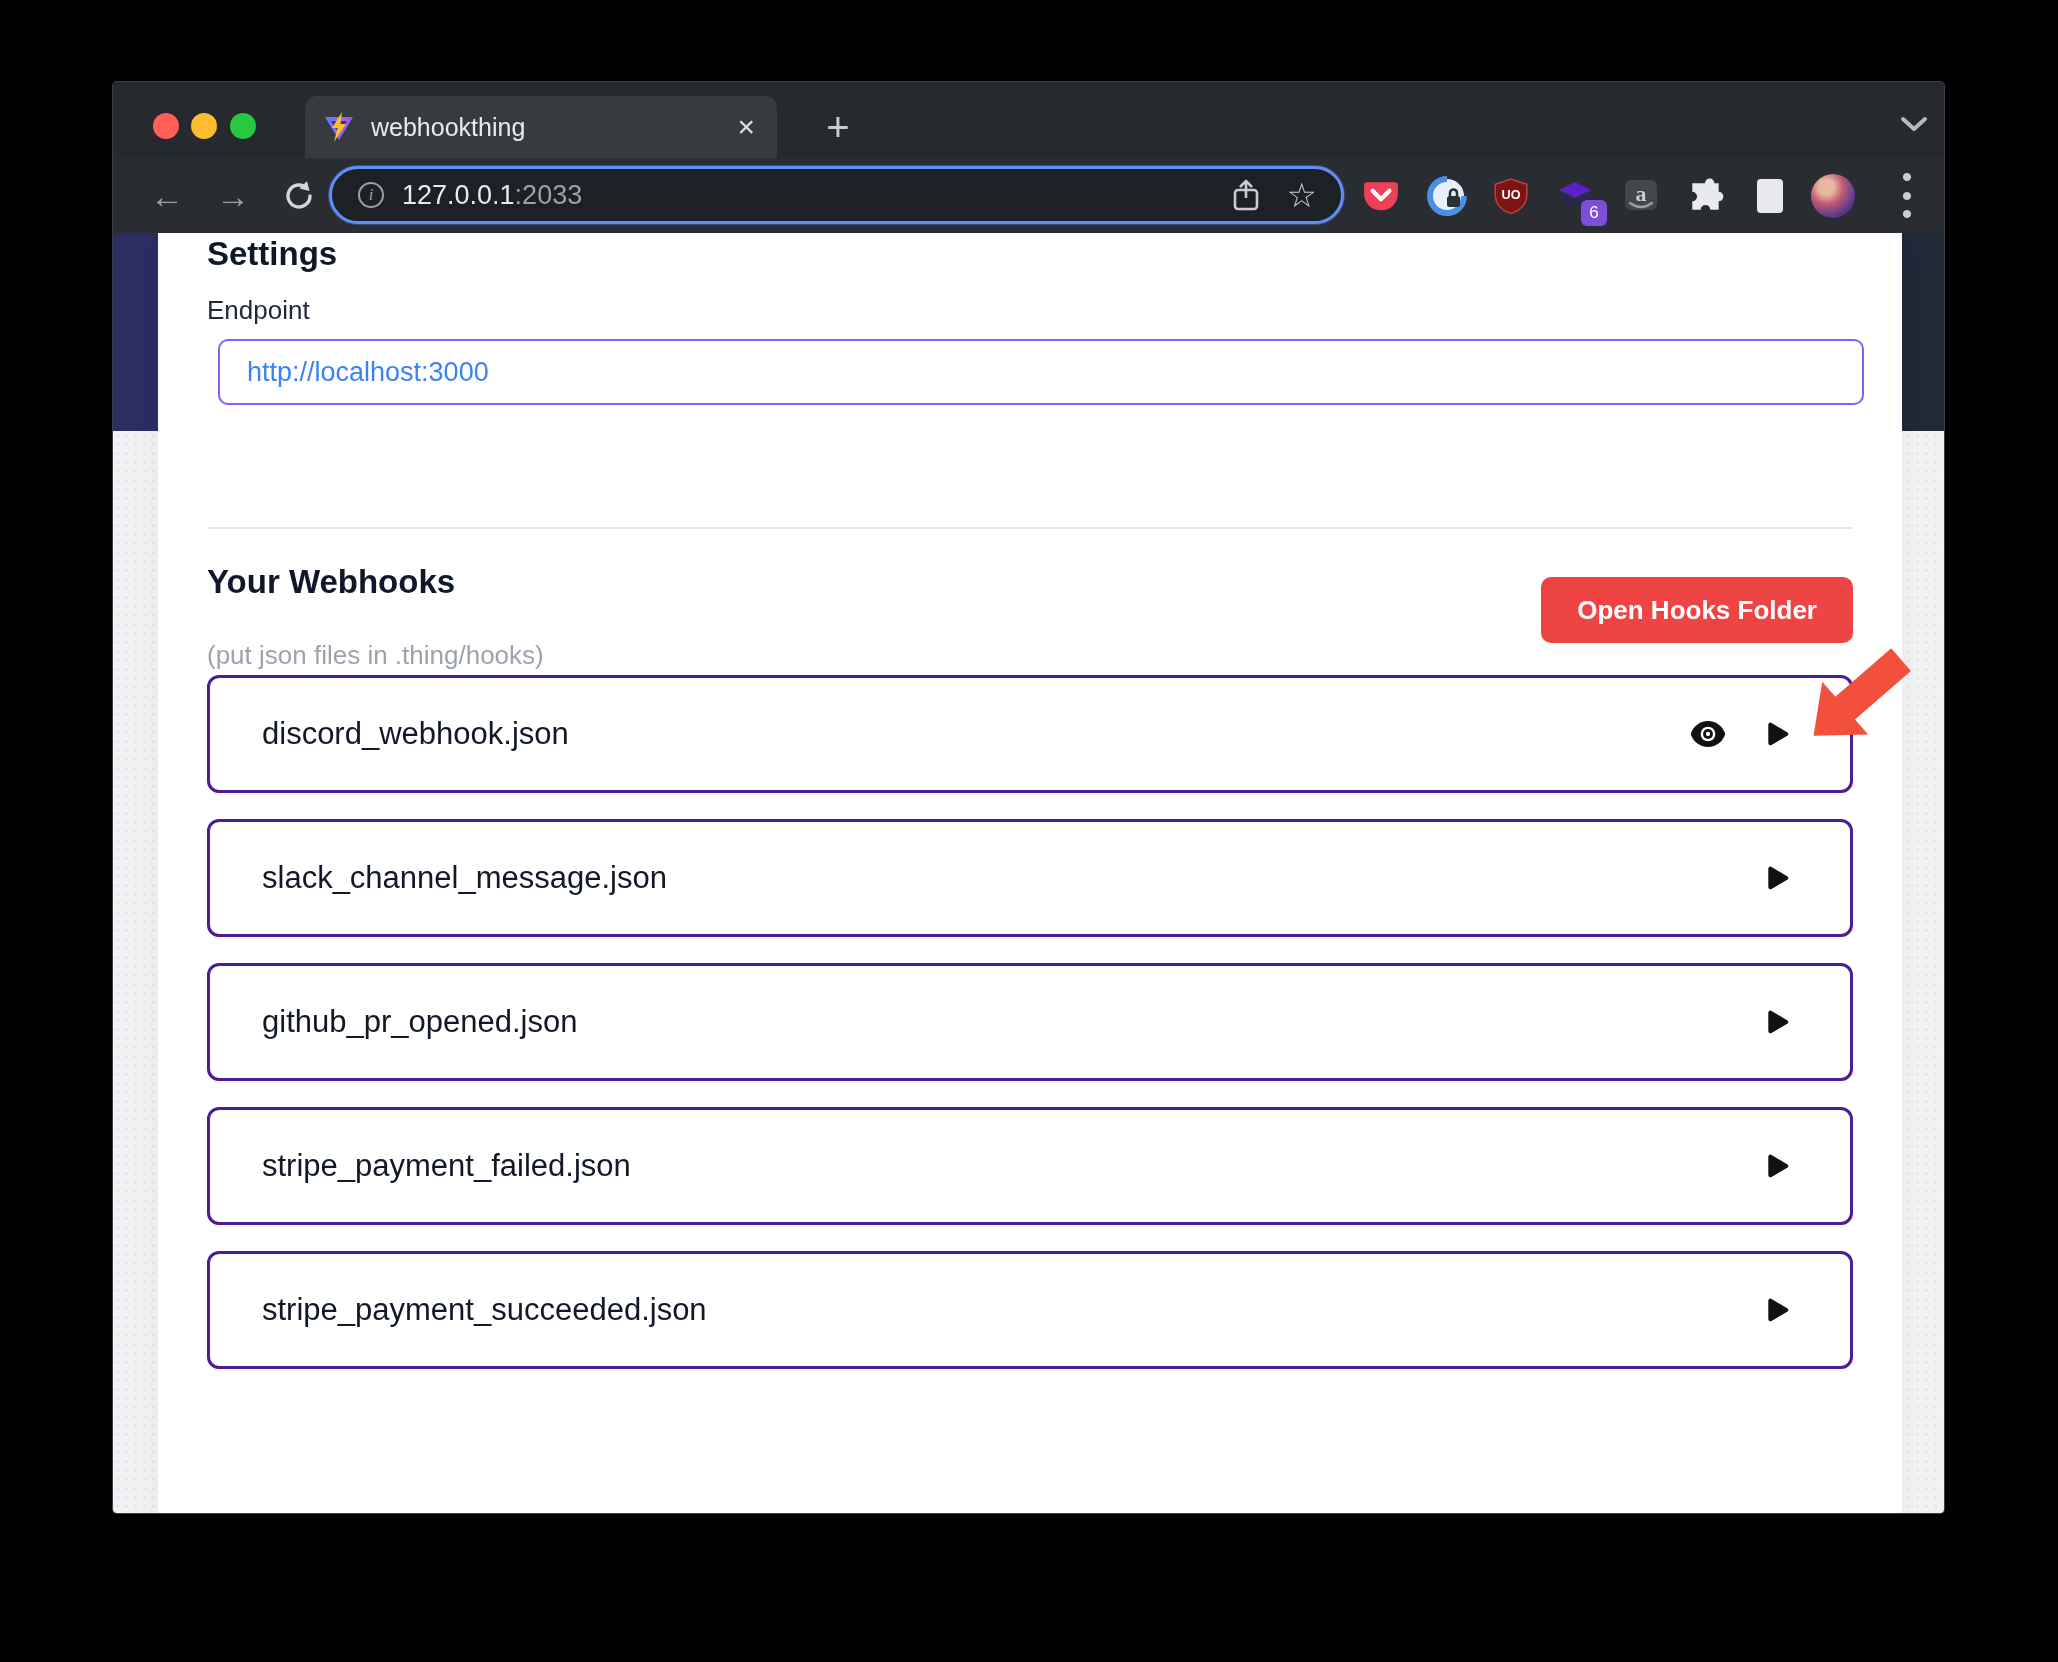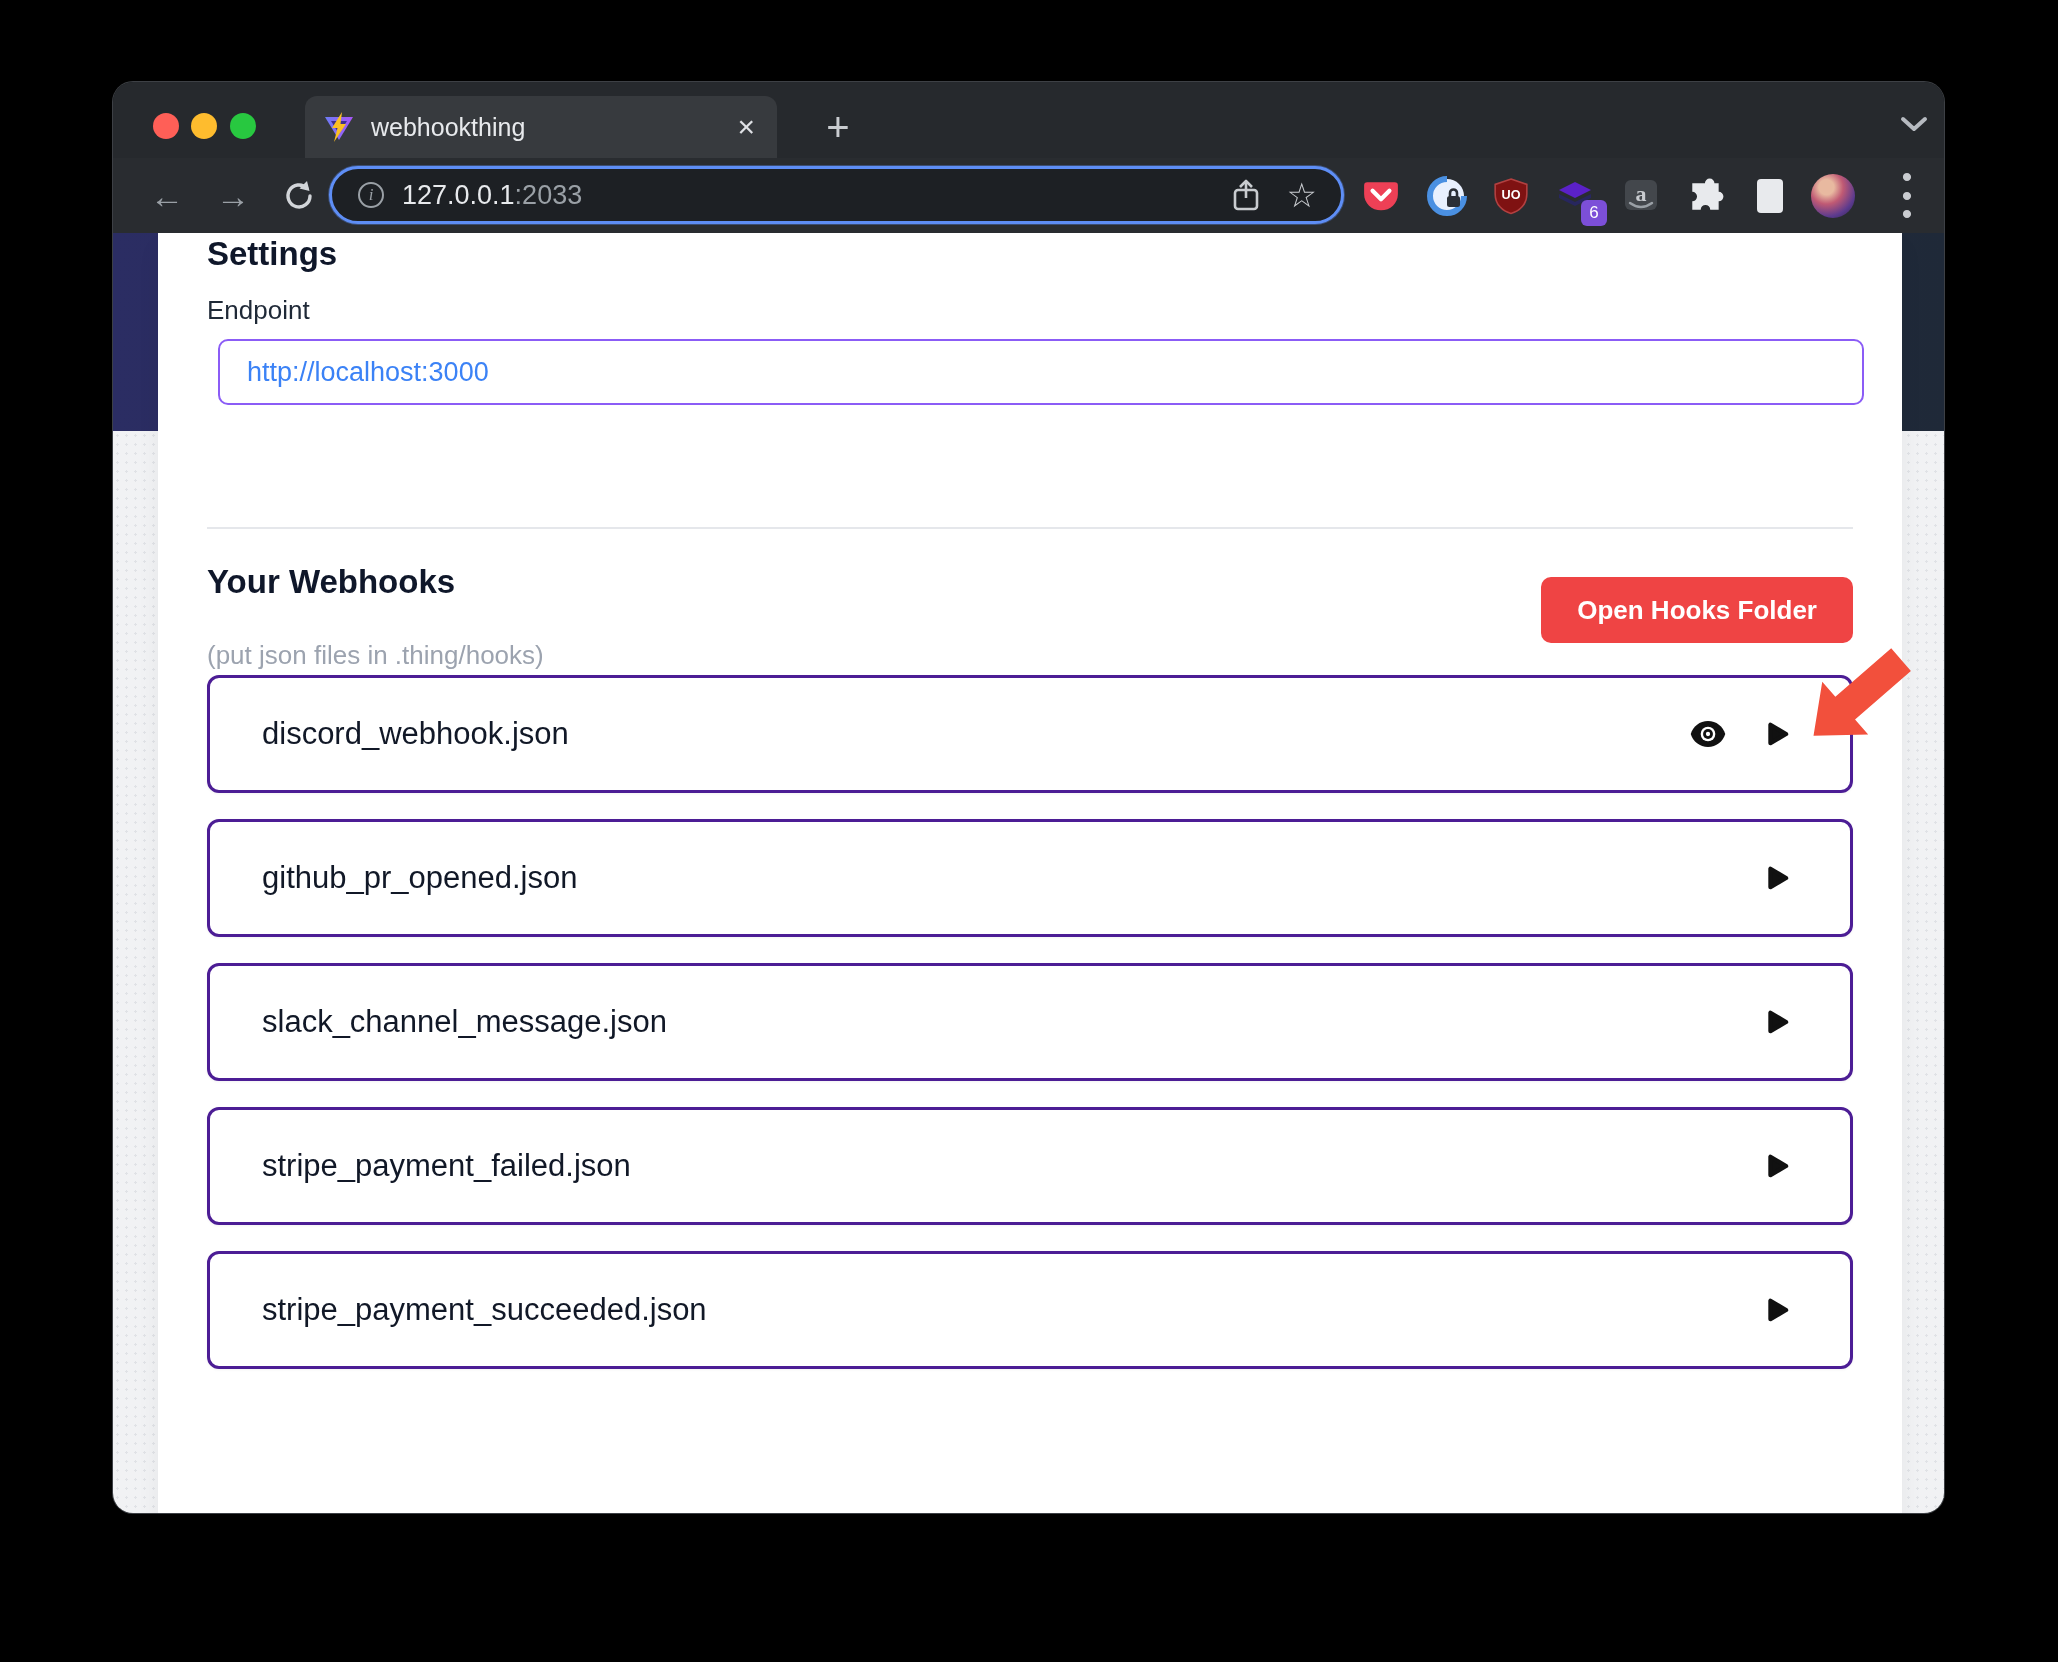--- a/index.html
+++ b/index.html
@@ -1,19 +1,19 @@
 <!DOCTYPE html>
 <html><head>
 <meta charset="utf-8">
 <style>
   * { margin:0; padding:0; box-sizing:border-box; }
   html,body { width:2058px; height:1662px; background:#000; font-family:"Liberation Sans", sans-serif; }
 
   .window { position:absolute; left:113px; top:82px; width:1831px; height:1431px;
-            border-radius:20px; overflow:hidden; background:#16181a; box-shadow:0 0 0 1px #3d4045; }
+            border-radius:4px; overflow:hidden; background:#16181a; box-shadow:0 0 0 1px #3d4045; }
 
   
   .tabbar { position:relative; height:76px; background:#26292d; }
   .traffic { position:absolute; top:31px; width:26px; height:26px; border-radius:50%; }
   .t-red { left:40px; background:#ff5f57; }
   .t-yellow { left:78px; background:#febc2e; }
   .t-green { left:117px; background:#28c840; }
   .tab { position:absolute; left:192px; top:14px; width:472px; height:62px;
          background:#373a3e; border-radius:12px 12px 0 0; display:flex; align-items:center; }
   .tab-favicon { margin-left:16px; width:36px; height:36px; flex:0 0 auto; }
@@ -212,32 +212,32 @@
 
   <span class="icon-btn">
     <svg width="28" height="30" viewBox="0 0 26 24">
       <path d="M6 3.5 V20.5 L20.5 12 Z" fill="#111" stroke="#111" stroke-width="4" stroke-linejoin="round"></path>
     </svg>
   </span>
 </span>
   </div>
 
   <div class="hook-row">
+    <span class="hook-name">slack_channel_message.json</span>
+    <span class="hook-actions">
+  <span class="icon-btn">
+    <svg width="28" height="30" viewBox="0 0 26 24">
+      <path d="M6 3.5 V20.5 L20.5 12 Z" fill="#111" stroke="#111" stroke-width="4" stroke-linejoin="round"></path>
+    </svg>
+  </span>
+</span>
+  </div>
+
+  <div class="hook-row">
     <span class="hook-name">github_pr_opened.json</span>
-    <span class="hook-actions">
-  <span class="icon-btn">
-    <svg width="28" height="30" viewBox="0 0 26 24">
-      <path d="M6 3.5 V20.5 L20.5 12 Z" fill="#111" stroke="#111" stroke-width="4" stroke-linejoin="round"></path>
-    </svg>
-  </span>
-</span>
-  </div>
-
-  <div class="hook-row">
-    <span class="hook-name">slack_channel_message.json</span>
     <span class="hook-actions">
   <span class="icon-btn">
     <svg width="28" height="30" viewBox="0 0 26 24">
       <path d="M6 3.5 V20.5 L20.5 12 Z" fill="#111" stroke="#111" stroke-width="4" stroke-linejoin="round"></path>
     </svg>
   </span>
 </span>
   </div>
 
   <div class="hook-row">

